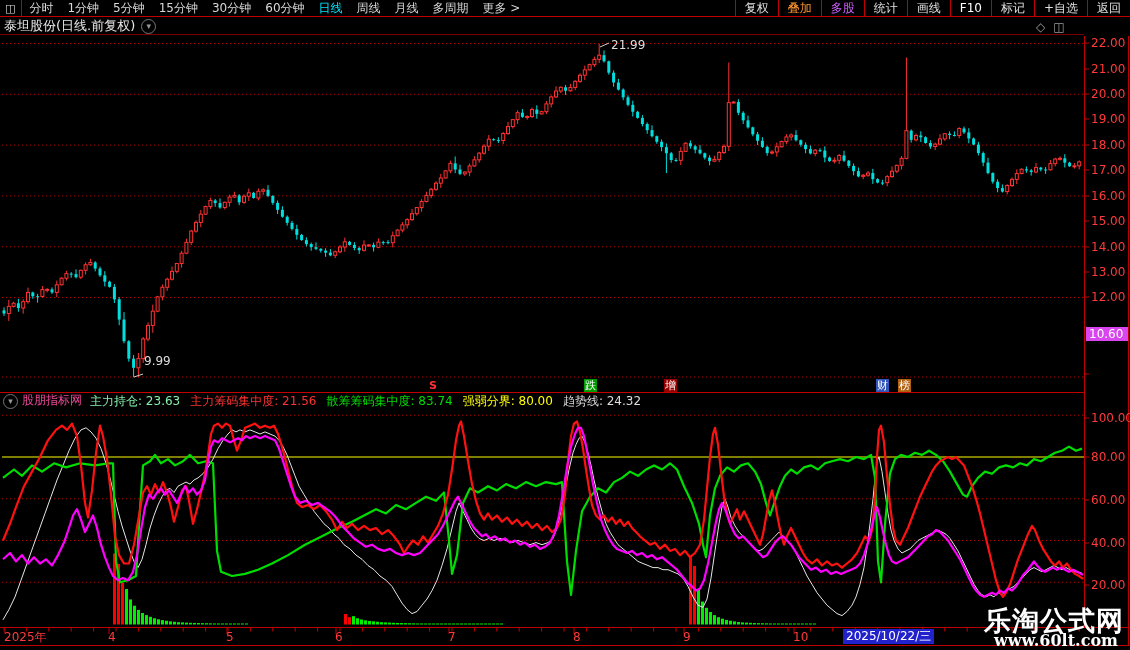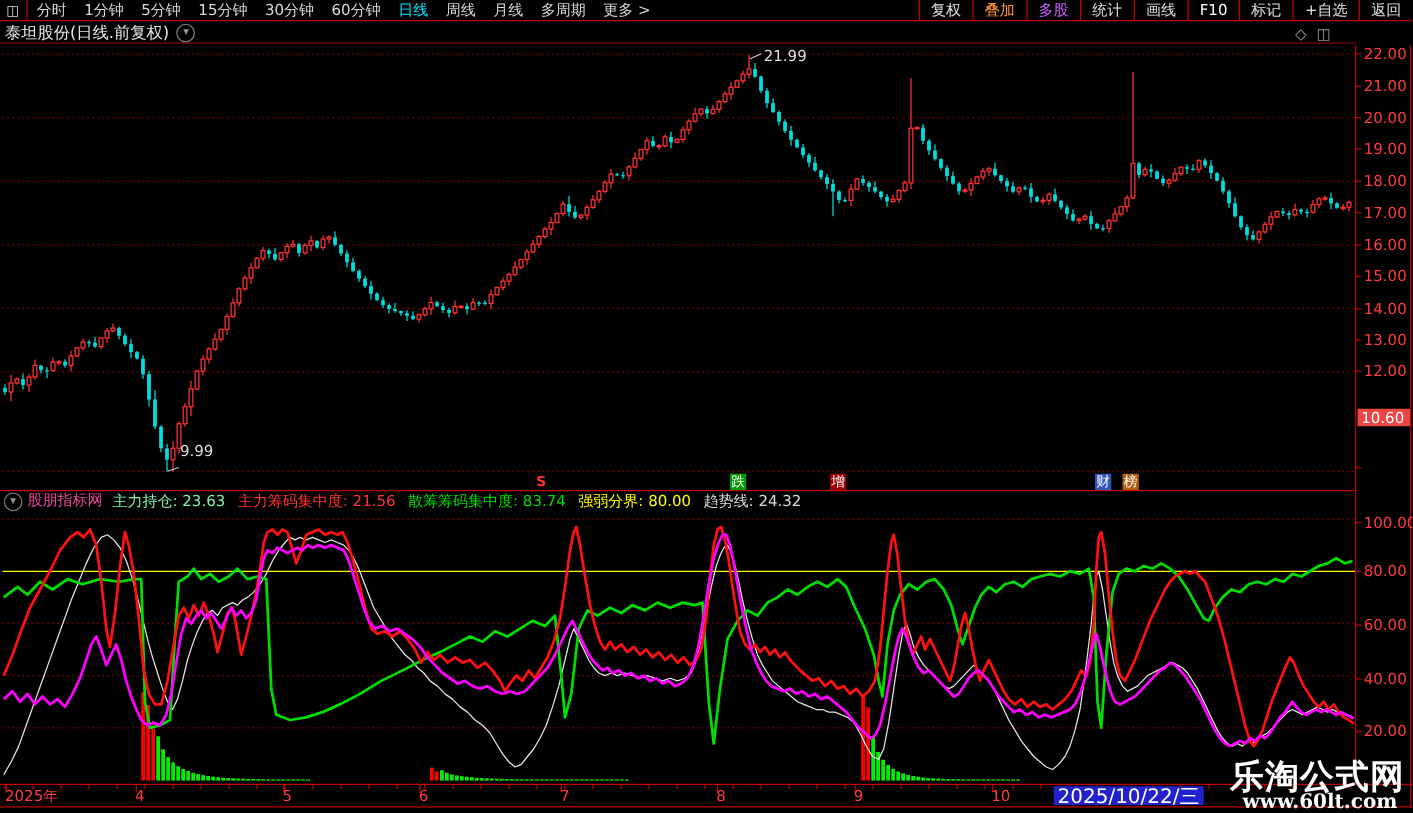--- a/index.html
+++ b/index.html
@@ -17,29 +17,29 @@
   .win-icon{color:#ddd;font-size:11px;padding:0 6px 0 5px;border-right:1px solid #c00000;height:100%;
             display:flex;align-items:center;}
   .titlebar{position:absolute;left:0;top:18px;width:1084px;height:17px;display:flex;align-items:center;
             color:#e8e8e8;font-size:13px;z-index:20;border-bottom:1px solid #7a0000;box-sizing:border-box;}
   .titlebar .t{padding-left:4px;}
   .chev-circle{width:13px;height:13px;border:1px solid #777;border-radius:50%;color:#999;font-size:9px;
                line-height:12px;text-align:center;margin-left:6px;display:inline-block;}
   .corner-icons{position:absolute;top:20px;left:1036px;z-index:21;color:#999;font-size:12px;
                 display:flex;gap:8px;}
   .ylab{position:absolute;color:#ff3a3a;font-size:12px;line-height:14px;z-index:10;}
-  .ylab.hl{background:#ef4444;color:#fff;padding:0 3px;}
+  .ylab.hl{background:#d946ef;color:#fff;padding:0 3px;}
   .ind-header{position:absolute;left:0;top:392px;width:1084px;height:17px;display:flex;align-items:center;
               font-size:12px;z-index:20;border-top:1px solid #c00000;box-sizing:border-box;background:#000;}
   .ind-header .src{color:#ec4899;margin:0 8px 1px 4px;}
   .fld{margin-right:10px;white-space:nowrap;}
   .date-axis{position:absolute;left:0;top:627px;width:1130px;height:19px;box-sizing:border-box;
              border-top:1px solid #c00000;border-bottom:1px solid #c00000;z-index:10;font-size:12px;}
   .dt{position:absolute;top:2px;color:#ff3a3a;line-height:14px;}
-  .dt-hl{position:absolute;top:1px;background:#2222cc;color:#fff;padding:0 3px;line-height:15px;font-size:16px;}
+  .dt-hl{position:absolute;top:1px;background:#2222cc;color:#fff;padding:0 3px;line-height:15px;font-size:12px;}
   .badge{position:absolute;width:13px;height:13px;color:#fff;font-size:11px;line-height:13px;
          text-align:center;z-index:15;}
   .badge.s{color:#ff3232;font-weight:bold;background:none;width:auto;}
   .anno{position:absolute;color:#ddd;font-size:12px;z-index:15;}
   .watermark1{position:absolute;right:6px;top:603px;color:#fff;font-size:27px;font-weight:bold;
               letter-spacing:1px;z-index:30;}
   .watermark2{position:absolute;right:12px;top:631px;color:#fff;font-size:16px;font-weight:bold;
               font-family:"DejaVu Serif","Liberation Serif",serif;z-index:30;}
 </style>
 </head>

